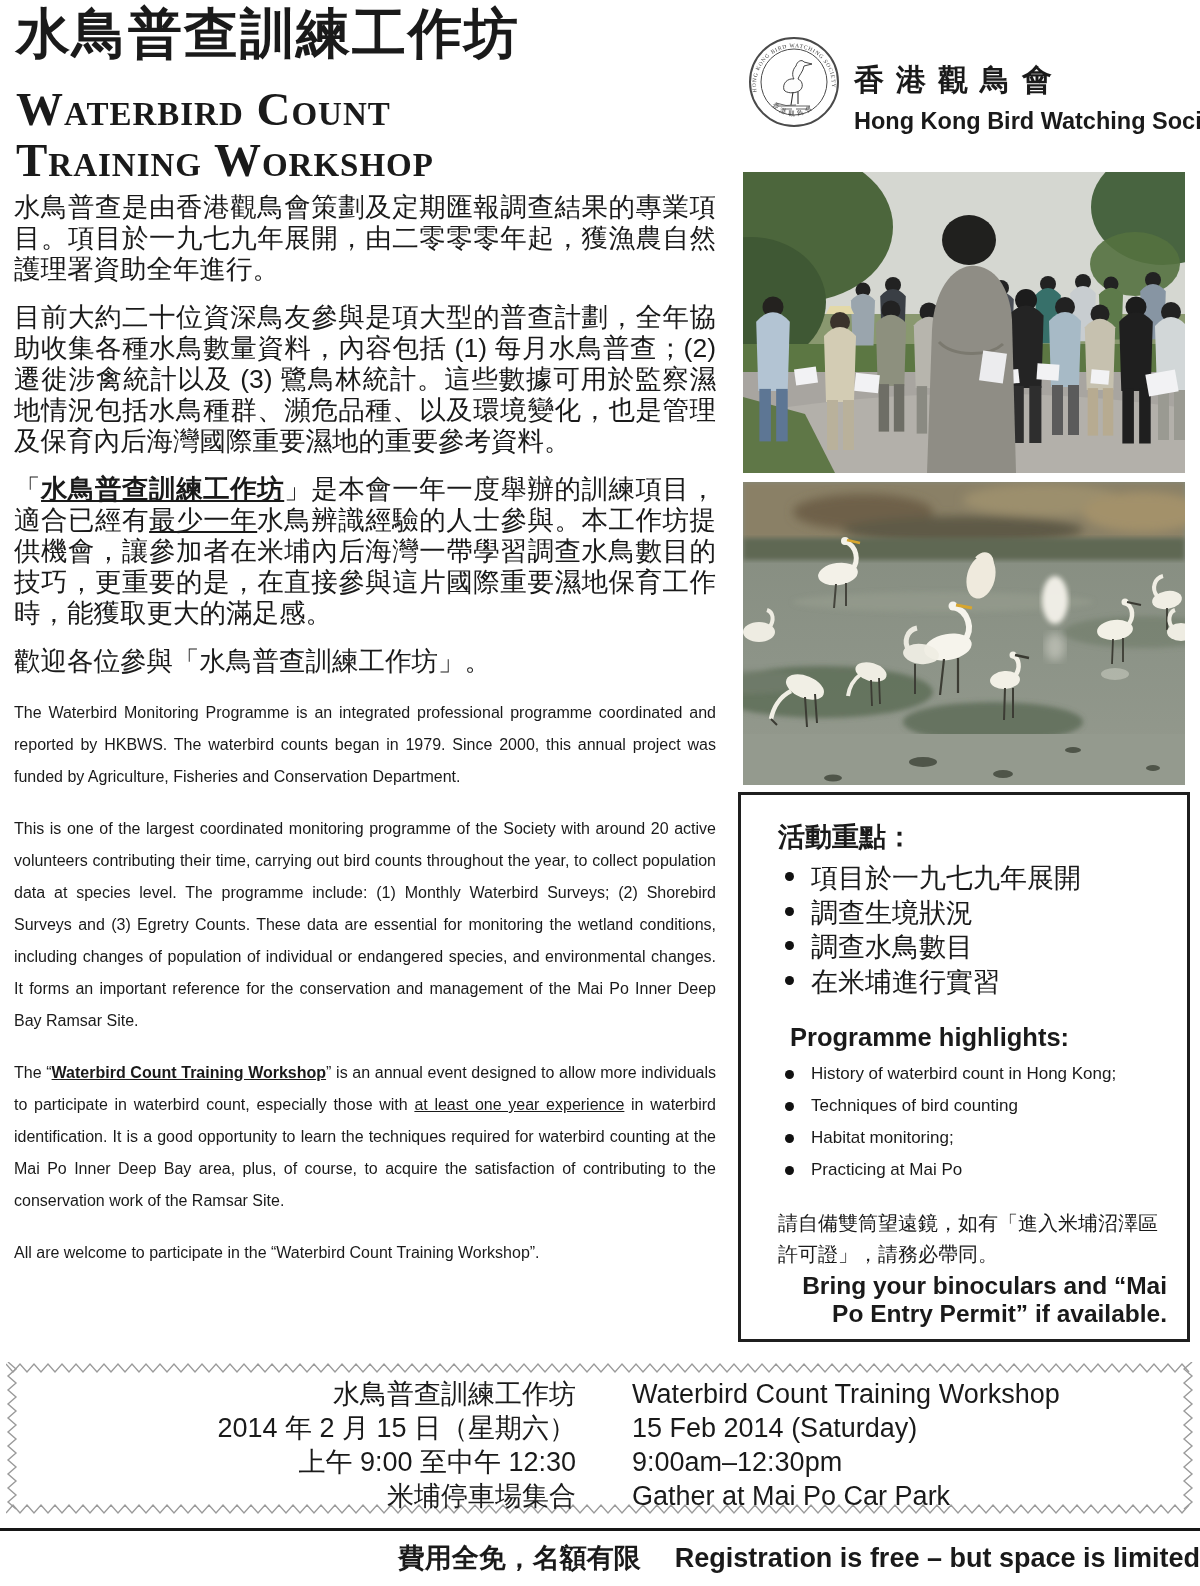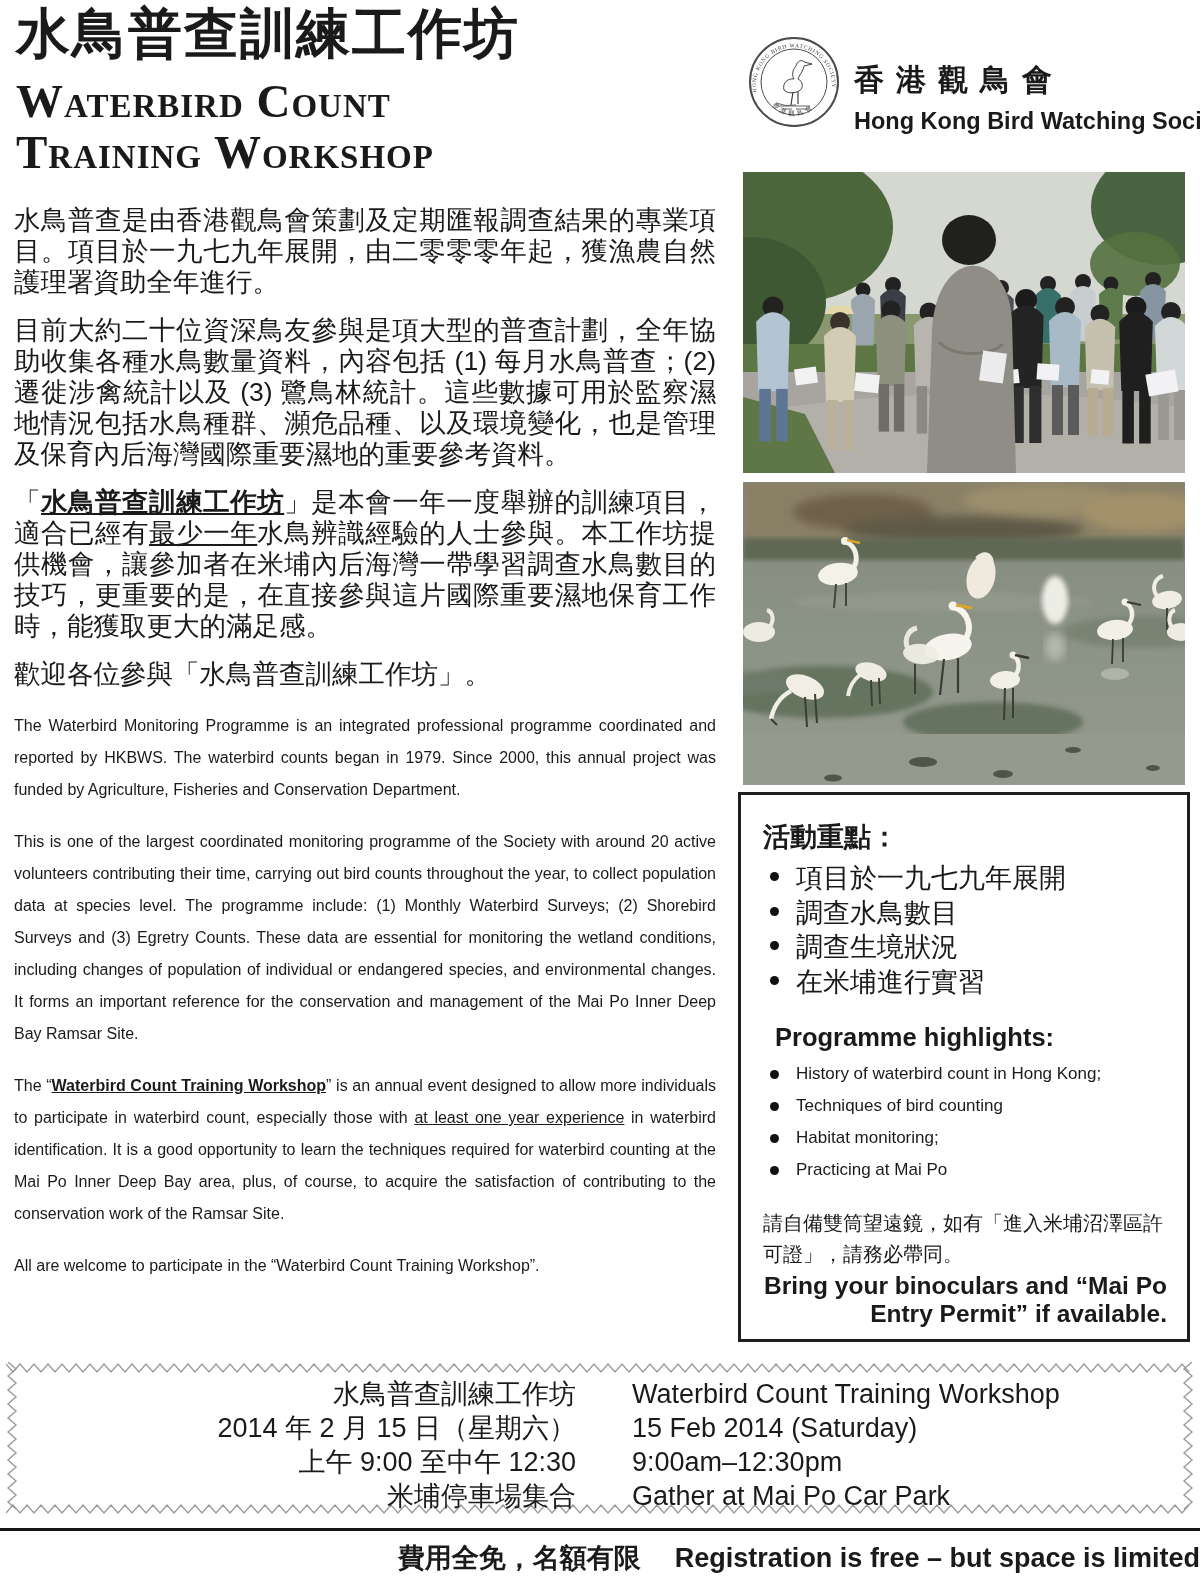--- a/index.html
+++ b/index.html
@@ -3,42 +3,42 @@
 <meta charset="utf-8">
 <style>
   html,body{margin:0;padding:0;background:#ffffff;}
   .page{position:relative;width:1200px;height:1586px;background:#fff;overflow:hidden;
         color:#1a1a1a;font-family:"Liberation Sans","DejaVu Sans",sans-serif;}
 
   
   .title-block{position:absolute;left:16px;top:2px;}
   .title-zh{font-size:54px;font-weight:bold;letter-spacing:2px;line-height:62px;margin:0;}
   .title-en{font-family:"Liberation Serif","DejaVu Serif",serif;font-variant:small-caps;
-            font-weight:600;font-size:47px;line-height:51px;letter-spacing:1px;margin-top:12px;}
+            font-weight:600;font-size:47px;line-height:51px;letter-spacing:1px;margin-top:20px;}
   .society{position:absolute;left:748px;top:36px;display:flex;align-items:flex-start;}
   .soc-names{margin-left:14px;padding-top:24px;}
   .soc-zh{font-size:30px;font-weight:bold;letter-spacing:12px;white-space:nowrap;}
   .soc-en{font-size:23.5px;font-weight:bold;margin-top:7px;white-space:nowrap;}
 
   
-  .col-left{position:absolute;left:14px;top:205px;width:702px;text-align:justify;}
+  .col-left{position:absolute;left:14px;top:192px;width:702px;text-align:justify;}
   .col-left p{margin:0;}
   p.zh{font-size:26.5px;line-height:31px;margin-bottom:17px !important;}
   p.en{font-size:16px;line-height:32px;margin-bottom:13px !important;margin-top:20px;}
   .b{font-weight:bold;}
   .u{text-decoration:underline;}
 
   
   .photo{position:absolute;left:743px;width:442px;overflow:hidden;line-height:0;}
   #photo1{top:172px;height:301px;}
   #photo2{top:482px;height:303px;}
 
   
   .hl-box{position:absolute;left:738px;top:792px;width:452px;height:550px;
-          border:3px solid #1f1f1f;box-sizing:border-box;padding:24px 20px 0 22px;}
+          border:3px solid #1f1f1f;box-sizing:border-box;padding:24px 20px 0 37px;}
   .hl-title-zh{font-size:27px;font-weight:bold;}
   .hl-title-en{font-size:25.5px;font-weight:bold;margin-top:24px;margin-left:12px;}
   ul.hl{list-style:none;margin:6px 0 0;padding:0;}
   ul.hl li{position:relative;padding-left:33px;}
   ul.hl li::before{content:"";position:absolute;left:7px;top:11px;width:9px;height:9px;
                    border-radius:50%;background:#111;}
   ul.zh-list li{font-size:27px;line-height:34.5px;}
   ul.en-list li{font-size:17px;line-height:32px;}
   ul.en-list li::before{top:12px;}
   .note-zh{font-size:20px;line-height:31px;margin:22px 0 0;}
@@ -344,22 +344,22 @@
             <path d="M-8,-4 C-14,-10 -12,-20 -6,-22" stroke="#eeece2" stroke-width="4" fill="none"></path>
           </g>
       </g>
     </svg>
   </figure>
 
   <div class="hl-box">
     <div class="hl-title-zh">活動重點：</div>
     <ul class="hl zh-list">
       <li><span>項目於一九七九年展開</span></li>
+      <li><span>調查生境狀況</span></li>
       <li><span>調查水鳥數目</span></li>
-      <li><span>調查生境狀況</span></li>
       <li><span>在米埔進行實習</span></li>
     </ul>
     <div class="hl-title-en">Programme highlights:</div>
     <ul class="hl en-list">
       <li><span>History of waterbird count in Hong Kong;</span></li>
       <li><span>Techniques of bird counting</span></li>
       <li><span>Habitat monitoring;</span></li>
       <li><span>Practicing at Mai Po</span></li>
     </ul>
     <p class="note-zh">請自備雙筒望遠鏡，如有「進入米埔沼澤區許可證」，請務必帶同。</p>

